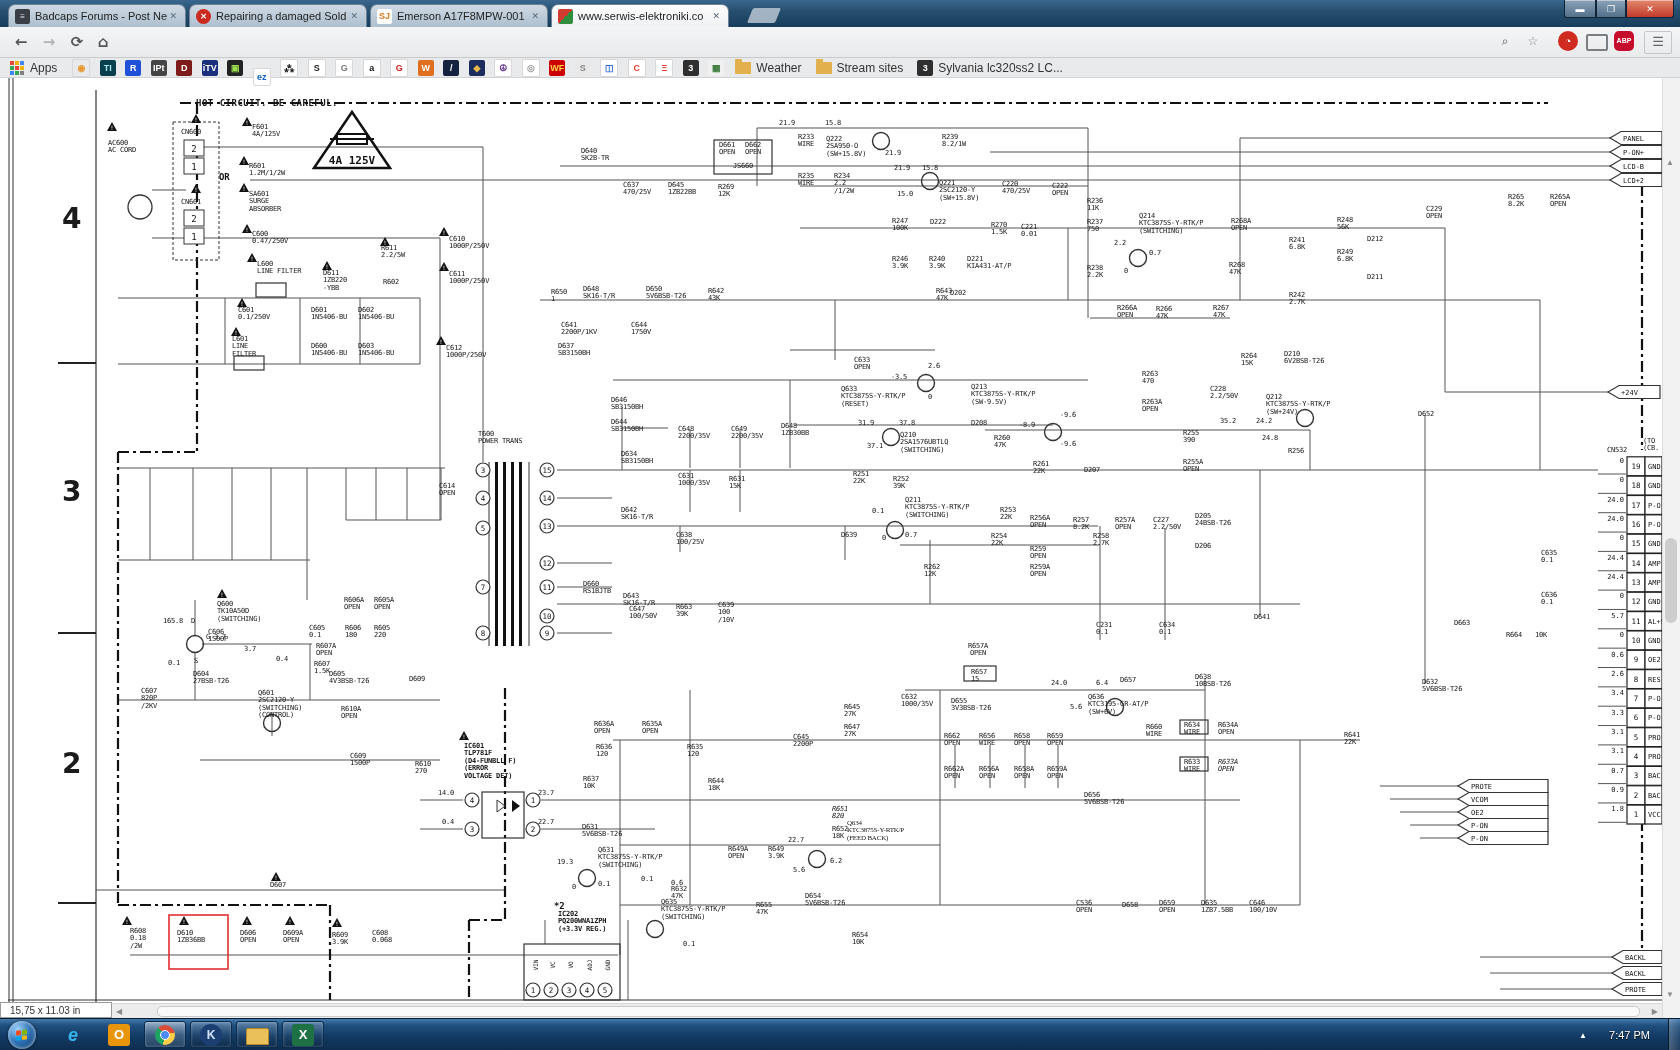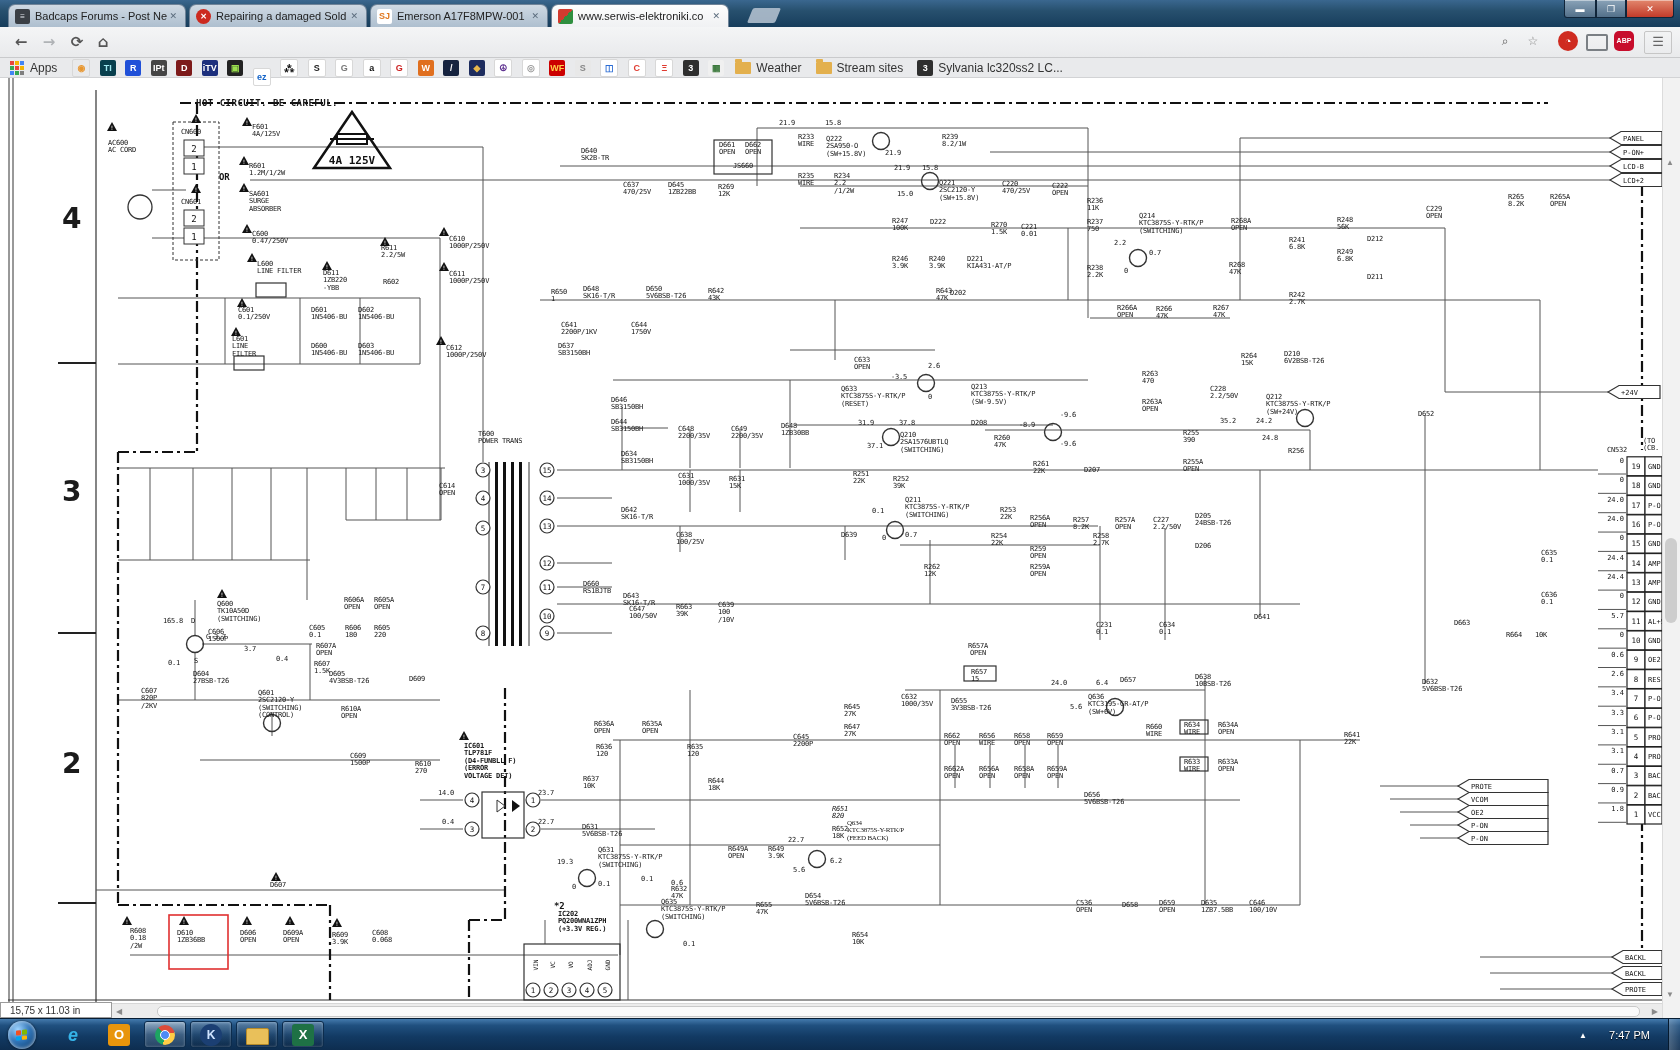--- a/index.html
+++ b/index.html
@@ -826,21 +826,21 @@
         <div class="lbl" style="left: 1014px; top: 766px;">R658A
 OPEN</div>
         <div class="lbl" style="left: 1047px; top: 766px;">R659A
 OPEN</div>
         <div class="lbl" style="left: 1184px; top: 722px;">R634
 WIRE</div>
         <div class="lbl" style="left: 1218px; top: 722px;">R634A
 OPEN</div>
         <div class="lbl" style="left: 1184px; top: 759px;">R633
 WIRE</div>
-        <div class="lbl" style="left: 1218px; top: 759px;">R633A
+        <div class="lbl" style="left: 1218px; top: 759px; font-style: italic;">R633A
 OPEN</div>
         <div class="lbl" style="left: 1084px; top: 792px;">D656
 5V6BSB-T26</div>
         <div class="lbl" style="left: 1344px; top: 732px;">R641
 22K</div>
         <div class="lbl" style="left: 844px; top: 704px;">R645
 27K</div>
         <div class="lbl" style="left: 844px; top: 724px;">R647
 27K</div>
         <div class="lbl" style="left: 793px; top: 734px;">C645

